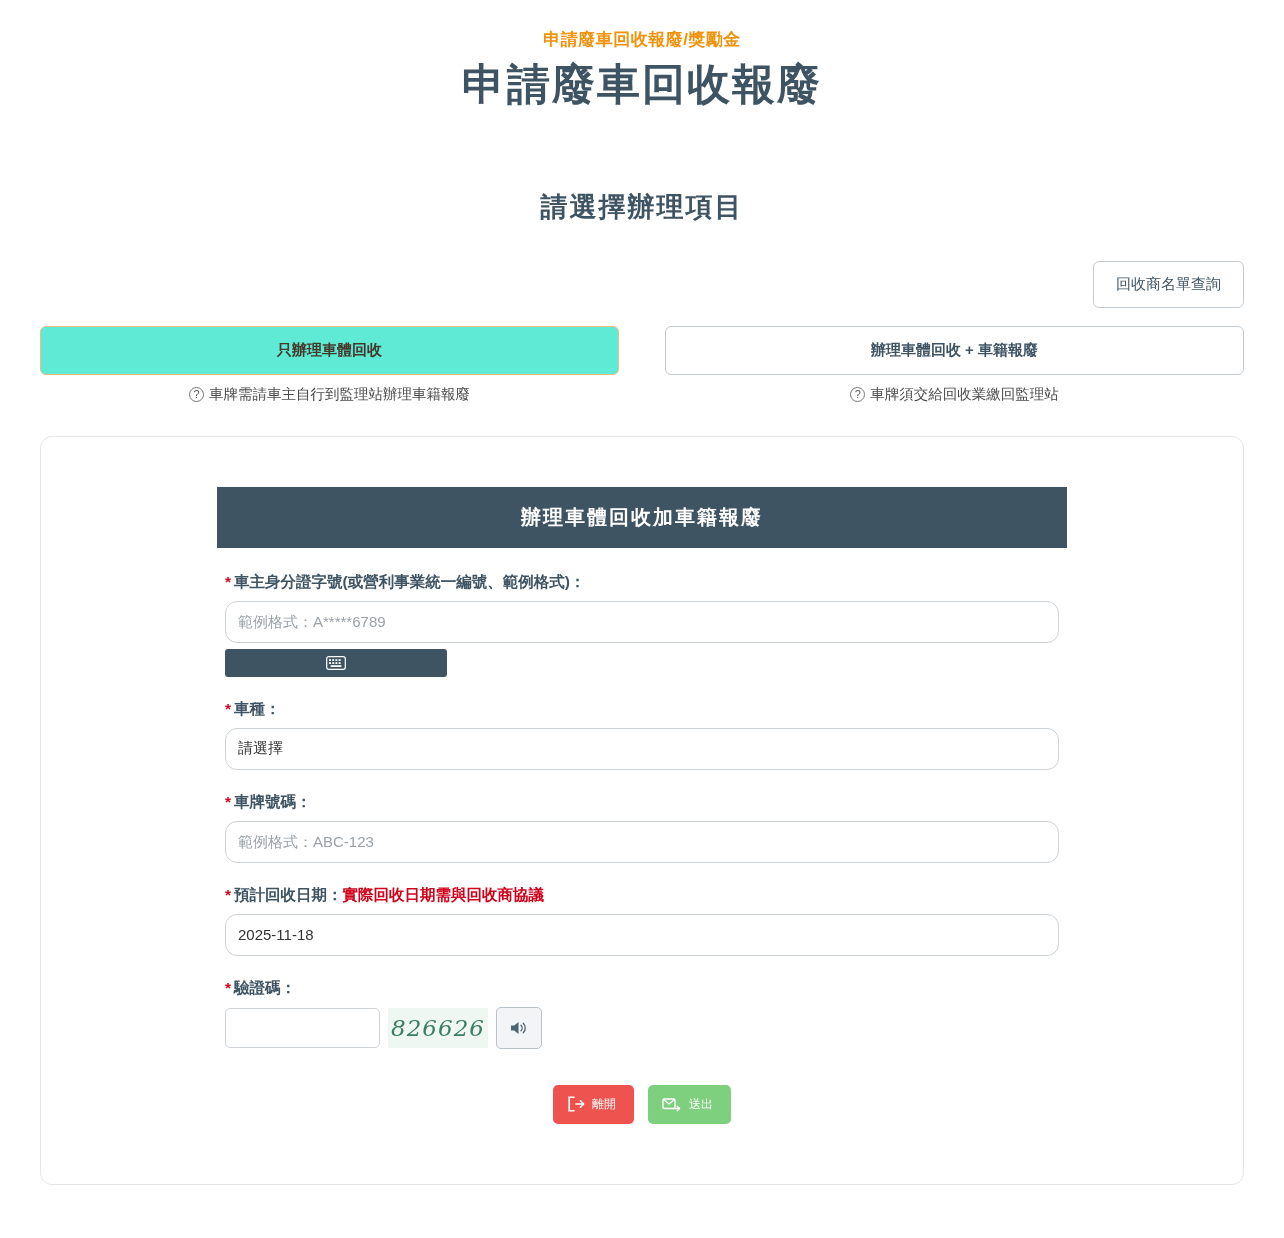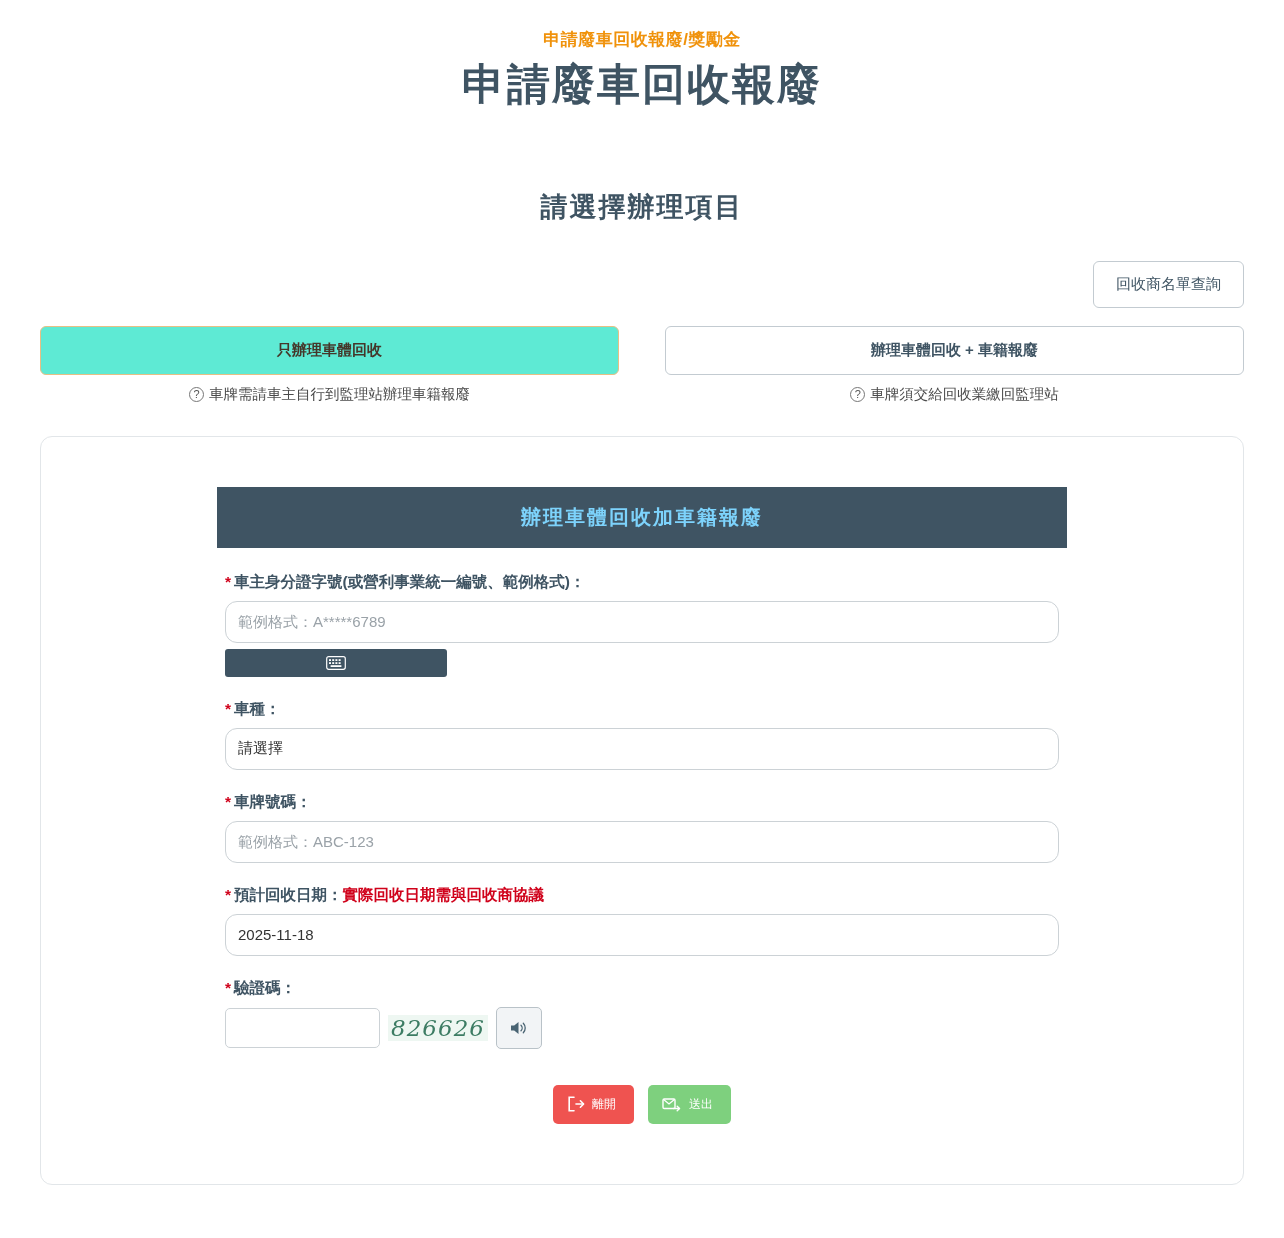--- a/index.html
+++ b/index.html
@@ -121,21 +121,21 @@
     border-radius: 12px;
     padding: 50px 0 60px 0;
     background: #fff;
   }
   .form-wrap {
     width: 850px;
     margin: 0 auto;
   }
   .form-header {
     background: #3f5463;
-    color: #7dd3fc;
+    color: #ffffff;
     text-align: center;
     font-size: 20px;
     font-weight: bold;
     letter-spacing: 2px;
     padding: 17px 10px;
   }
   .form-body { padding: 0 8px; }
 
   .field { margin-top: 22px; }
   .field:first-child { margin-top: 24px; }
@@ -188,21 +188,21 @@
     width: 155px;
     height: 40px;
     border: 1px solid #ccd2d6;
     border-radius: 5px;
     padding: 0 10px;
     font-size: 15px;
     font-family: inherit;
   }
   .captcha-img {
     width: 100px;
-    height: 26px;
+    height: 40px;
     background: #eef7f2;
     border: none;
     display: flex;
     align-items: center;
     justify-content: center;
     font-family: "DejaVu Serif", serif;
     font-style: italic;
     font-size: 23px;
     letter-spacing: 1px;
     color: #3c7c63;

